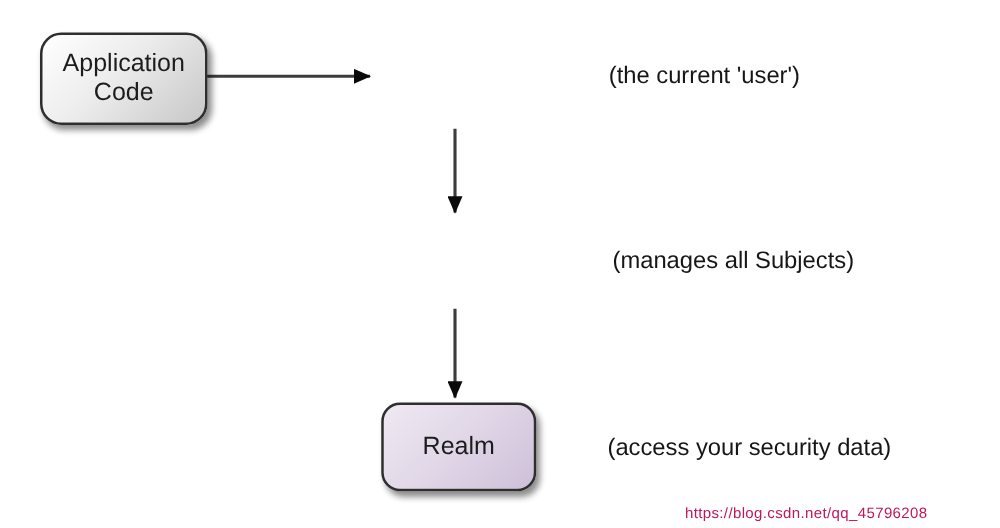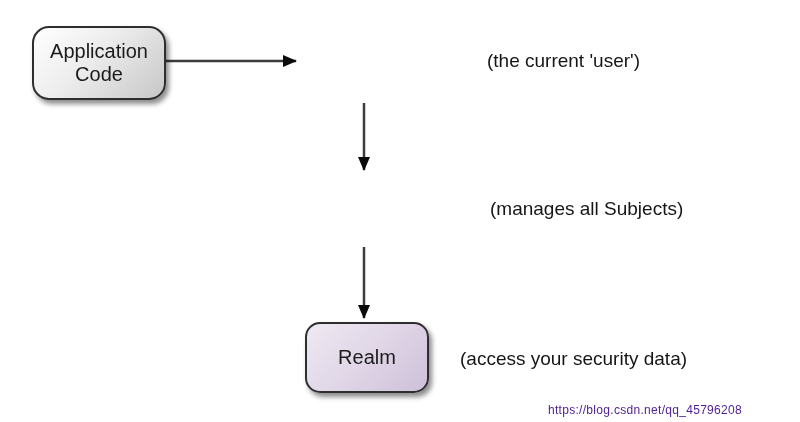--- a/index.html
+++ b/index.html
@@ -54,35 +54,35 @@
 
   .annotation {
     position: absolute;
     font-size: 19px;
     line-height: 24px;
     color: #161616;
     white-space: nowrap;
   }
   .annotation-subject  { left: 487px; top: 49px; }
   .annotation-manager  { left: 490px; top: 197px; text-align: right; }
-  .annotation-realm    { left: 460px; top: 347px; text-align: right; }
+  .annotation-realm    { left: 486px; top: 347px; text-align: right; }
 
   .connectors {
     position: absolute;
     left: 0; top: 0;
     width: 800px; height: 422px;
     pointer-events: none;
   }
 
   .watermark {
     position: absolute;
     right: 6px;
     bottom: 5px;
     font-size: 12px;
-    color: #4c1d95;
+    color: #be185d;
     letter-spacing: 0.3px;
   }
 </style>
 </head>
 <body>
 
 <div class="canvas">
 
   <svg class="connectors" width="800" height="422" viewBox="0 0 800 422" xmlns="http://www.w3.org/2000/svg">
     <defs>

